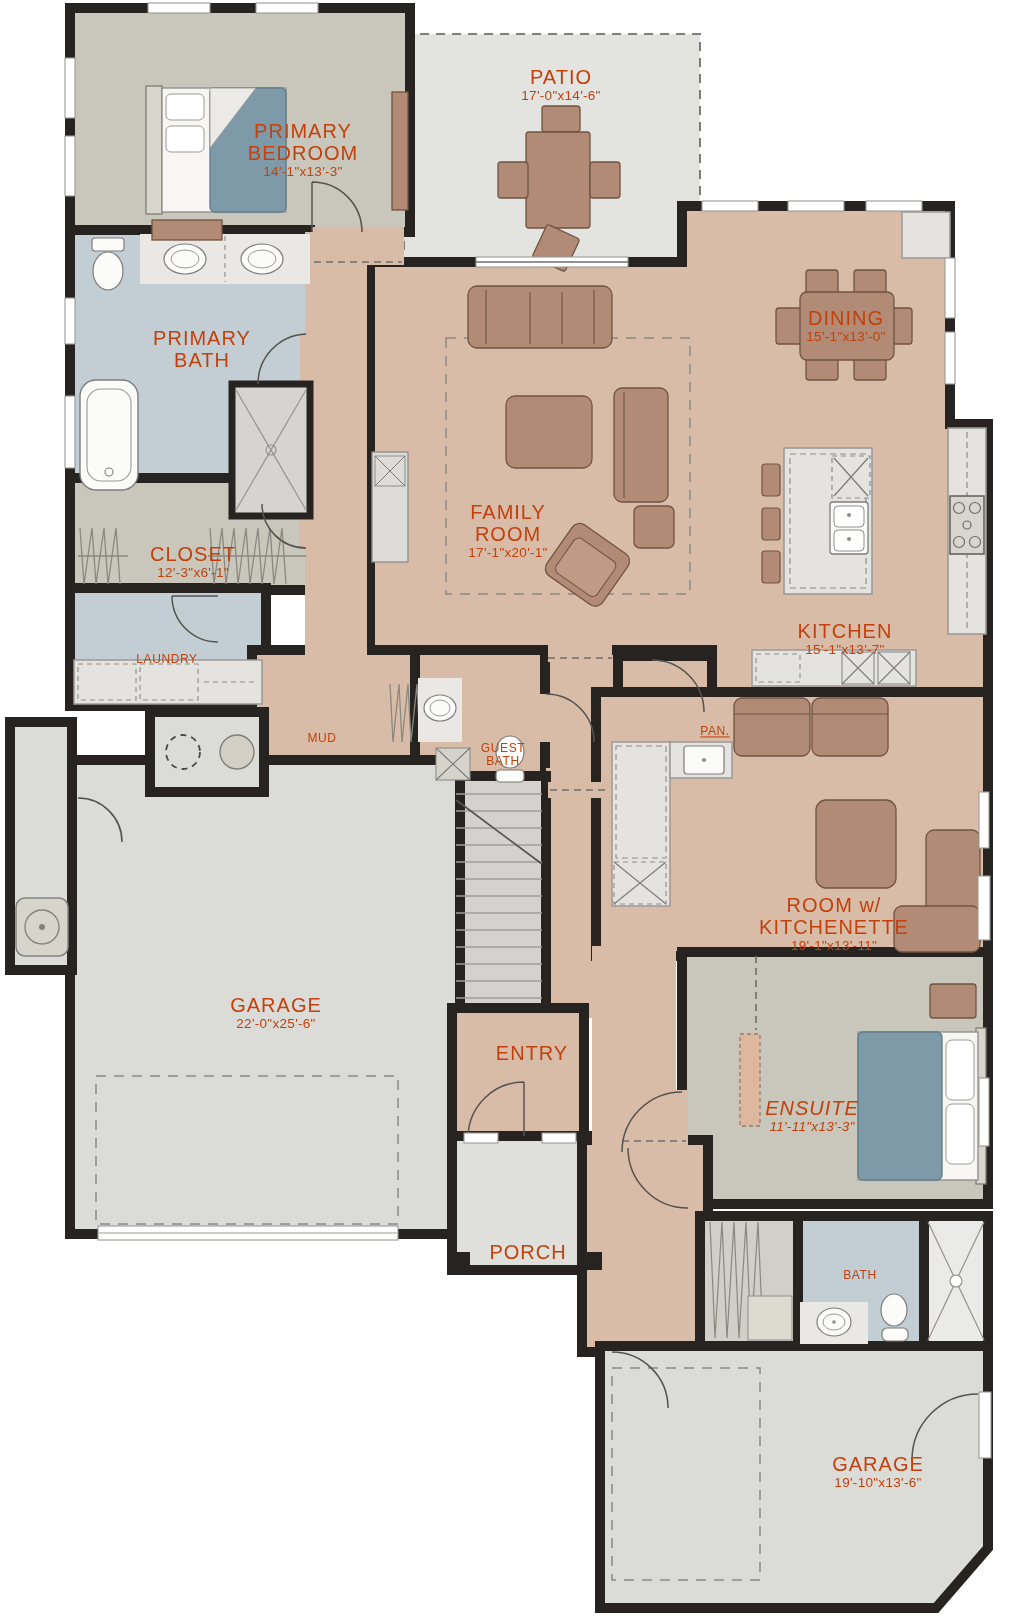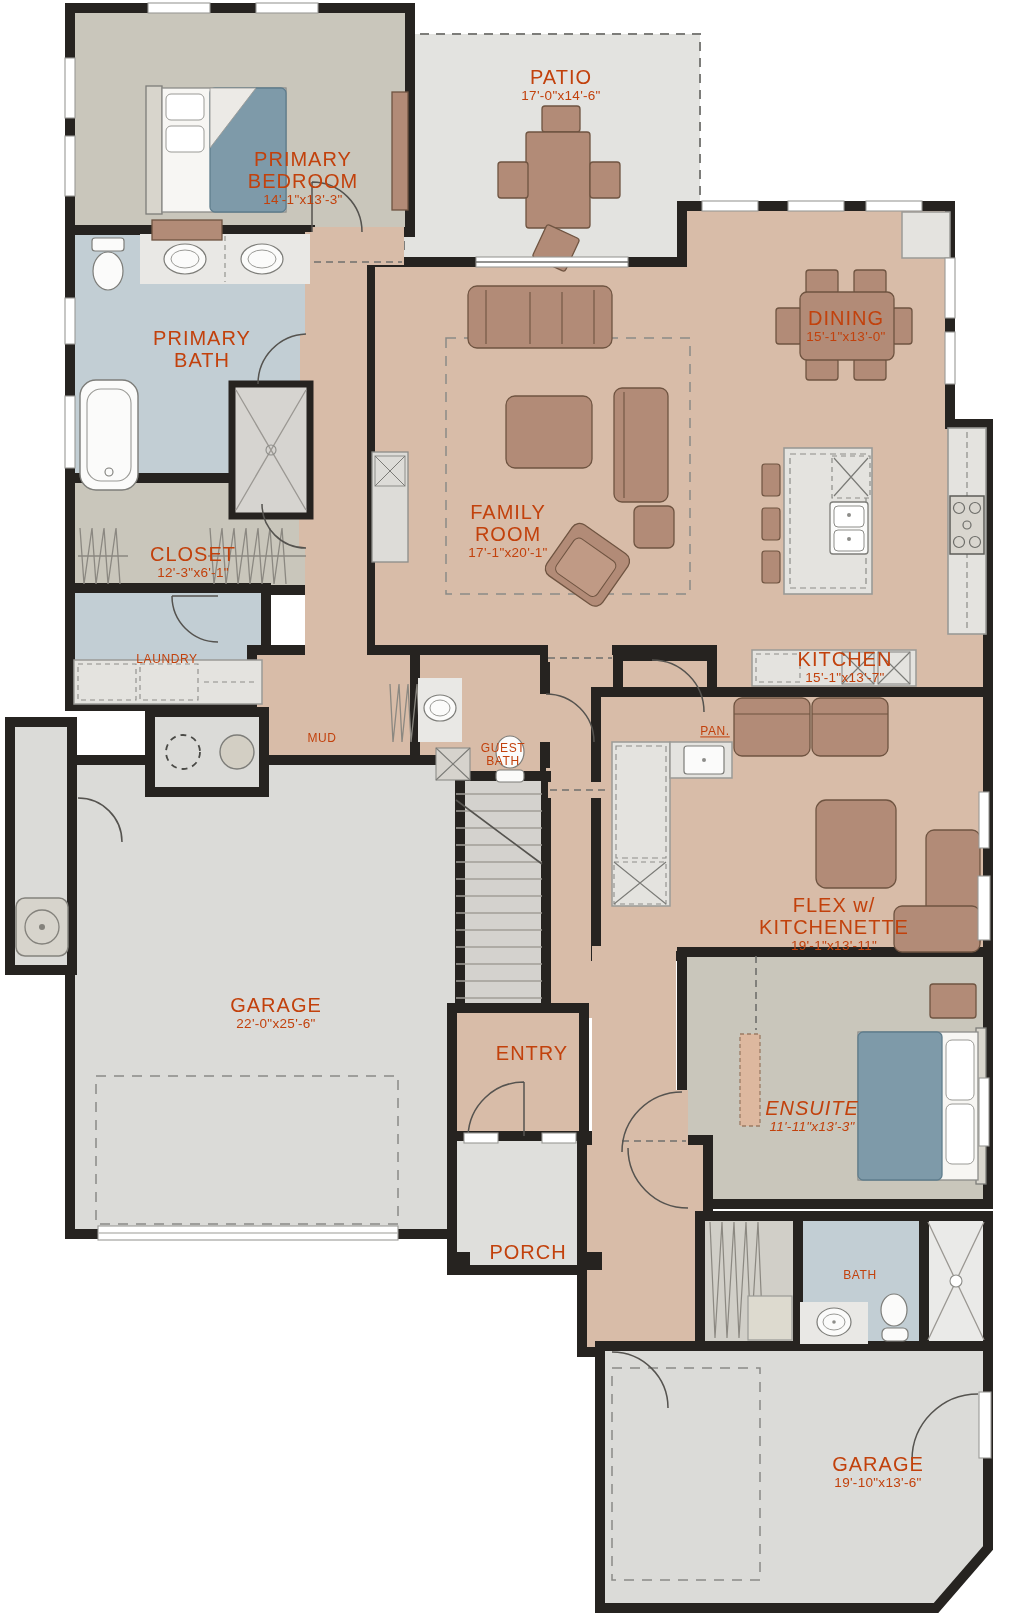--- a/index.html
+++ b/index.html
@@ -312,61 +312,61 @@
     <path d="M476,262 H628" stroke="#6f6f6c" stroke-width="1.3"></path>
     <rect x="98" y="1226" width="300" height="14"></rect>
     <path d="M98,1233 H398" stroke="#bcbcb8" stroke-width="1.6"></path>
   </g>
   <g fill="#262320">
     <rect x="450" y="1252" width="20" height="18"></rect>
         <rect x="582" y="1252" width="20" height="18"></rect>
   </g>
 </svg>
 
-  <div class="room-label" style="left:303px;top:150px;width:124px;margin-top:28px;">
+  <div class="room-label" style="left:303px;top:150px;width:124px;">
     <div class="room-name">PRIMARY BEDROOM</div>
     <div class="room-dims">14'-1"x13'-3"</div>
   </div>
   <div class="room-label nowrap" style="left:561px;top:85px;">
     <div class="room-name">PATIO</div>
     <div class="room-dims">17'-0"x14'-6"</div>
   </div>
   <div class="room-label nowrap" style="left:846px;top:326px;">
     <div class="room-name">DINING</div>
     <div class="room-dims">15'-1"x13'-0"</div>
   </div>
   <div class="room-label" style="left:202px;top:349px;width:112px;">
     <div class="room-name">PRIMARY BATH</div>
   </div>
   <div class="room-label" style="left:508px;top:531px;width:110px;">
     <div class="room-name">FAMILY ROOM</div>
     <div class="room-dims">17'-1"x20'-1"</div>
   </div>
-  <div class="room-label nowrap" style="left:845px;top:639px;margin-top:28px;">
+  <div class="room-label nowrap" style="left:845px;top:639px;">
     <div class="room-name">KITCHEN</div>
     <div class="room-dims">15'-1"x13'-7"</div>
   </div>
   <div class="room-label nowrap" style="left:193px;top:562px;">
     <div class="room-name">CLOSET</div>
     <div class="room-dims">12'-3"x6'-1"</div>
   </div>
   <div class="room-label nowrap sm" style="left:167px;top:660px;">
     <div class="room-name">LAUNDRY</div>
   </div>
   <div class="room-label nowrap sm" style="left:322px;top:739px;">
     <div class="room-name">MUD</div>
   </div>
   <div class="room-label sm" style="left:503px;top:707px;width:80px;margin-top:48px;">
     <div class="room-name">GUEST BATH</div>
   </div>
   <div class="room-label nowrap sm" style="left:715px;top:732px;text-decoration:underline;">
     <div class="room-name">PAN.</div>
   </div>
   <div class="room-label" style="left:834px;top:924px;width:160px;">
-    <div class="room-name">FLEX w/ KITCHENETTE</div>
+    <div class="room-name">ROOM w/ KITCHENETTE</div>
     <div class="room-dims">19'-1"x13'-11"</div>
   </div>
   <div class="room-label nowrap" style="left:276px;top:1013px;">
     <div class="room-name">GARAGE</div>
     <div class="room-dims">22'-0"x25'-6"</div>
   </div>
   <div class="room-label nowrap" style="left:532px;top:1053px;">
     <div class="room-name">ENTRY</div>
   </div>
   <div class="room-label nowrap" style="left:812px;top:1116px;font-style:italic;">

